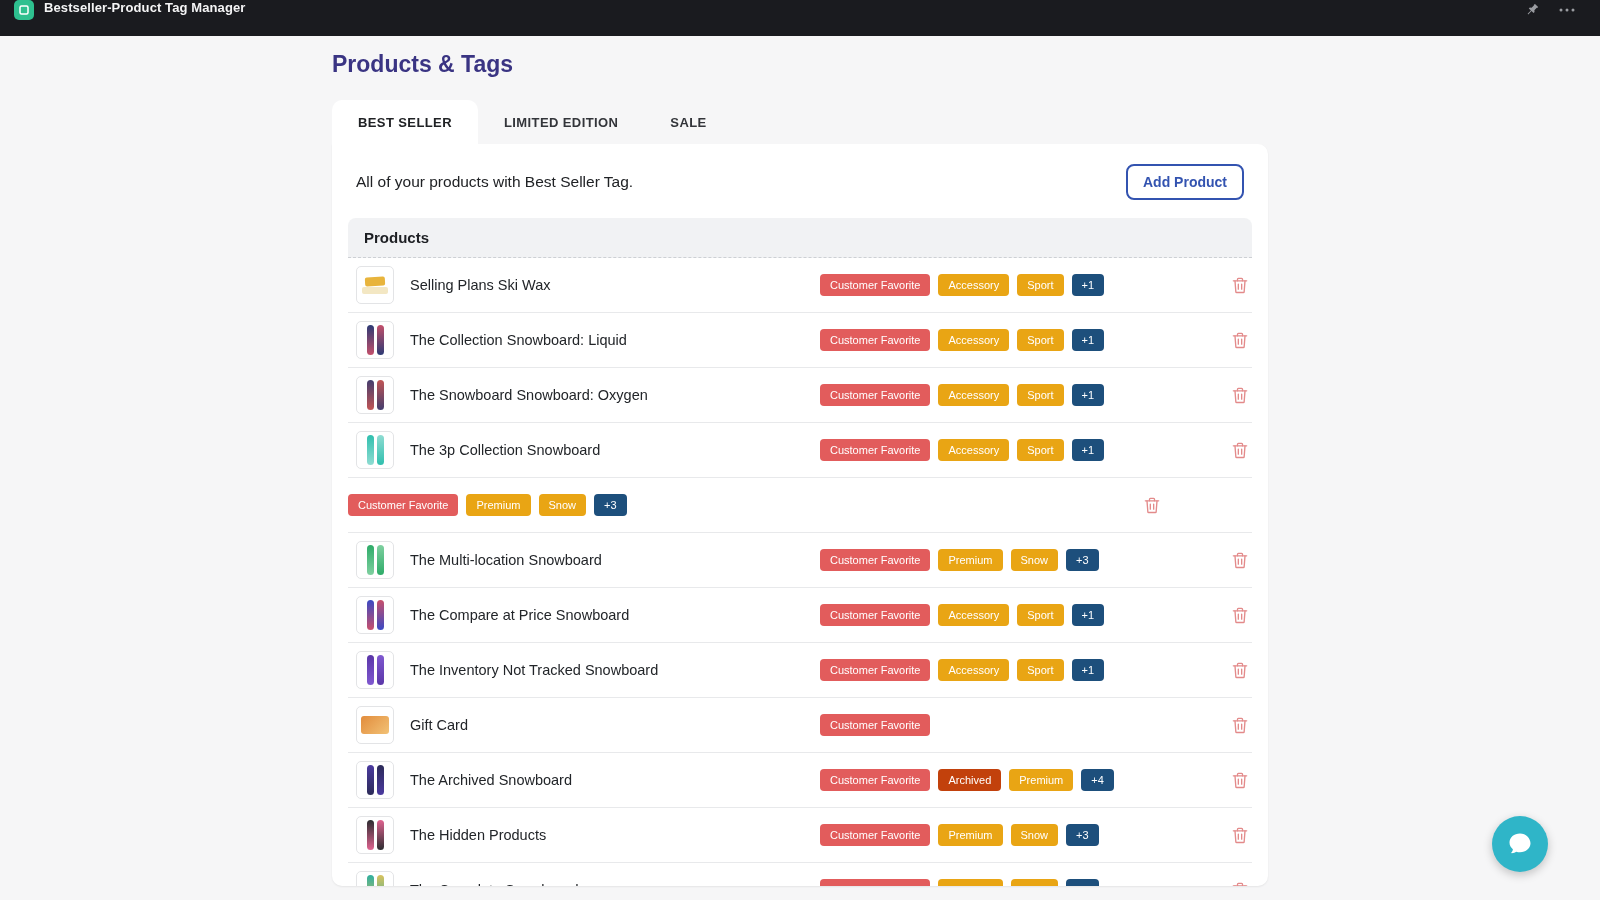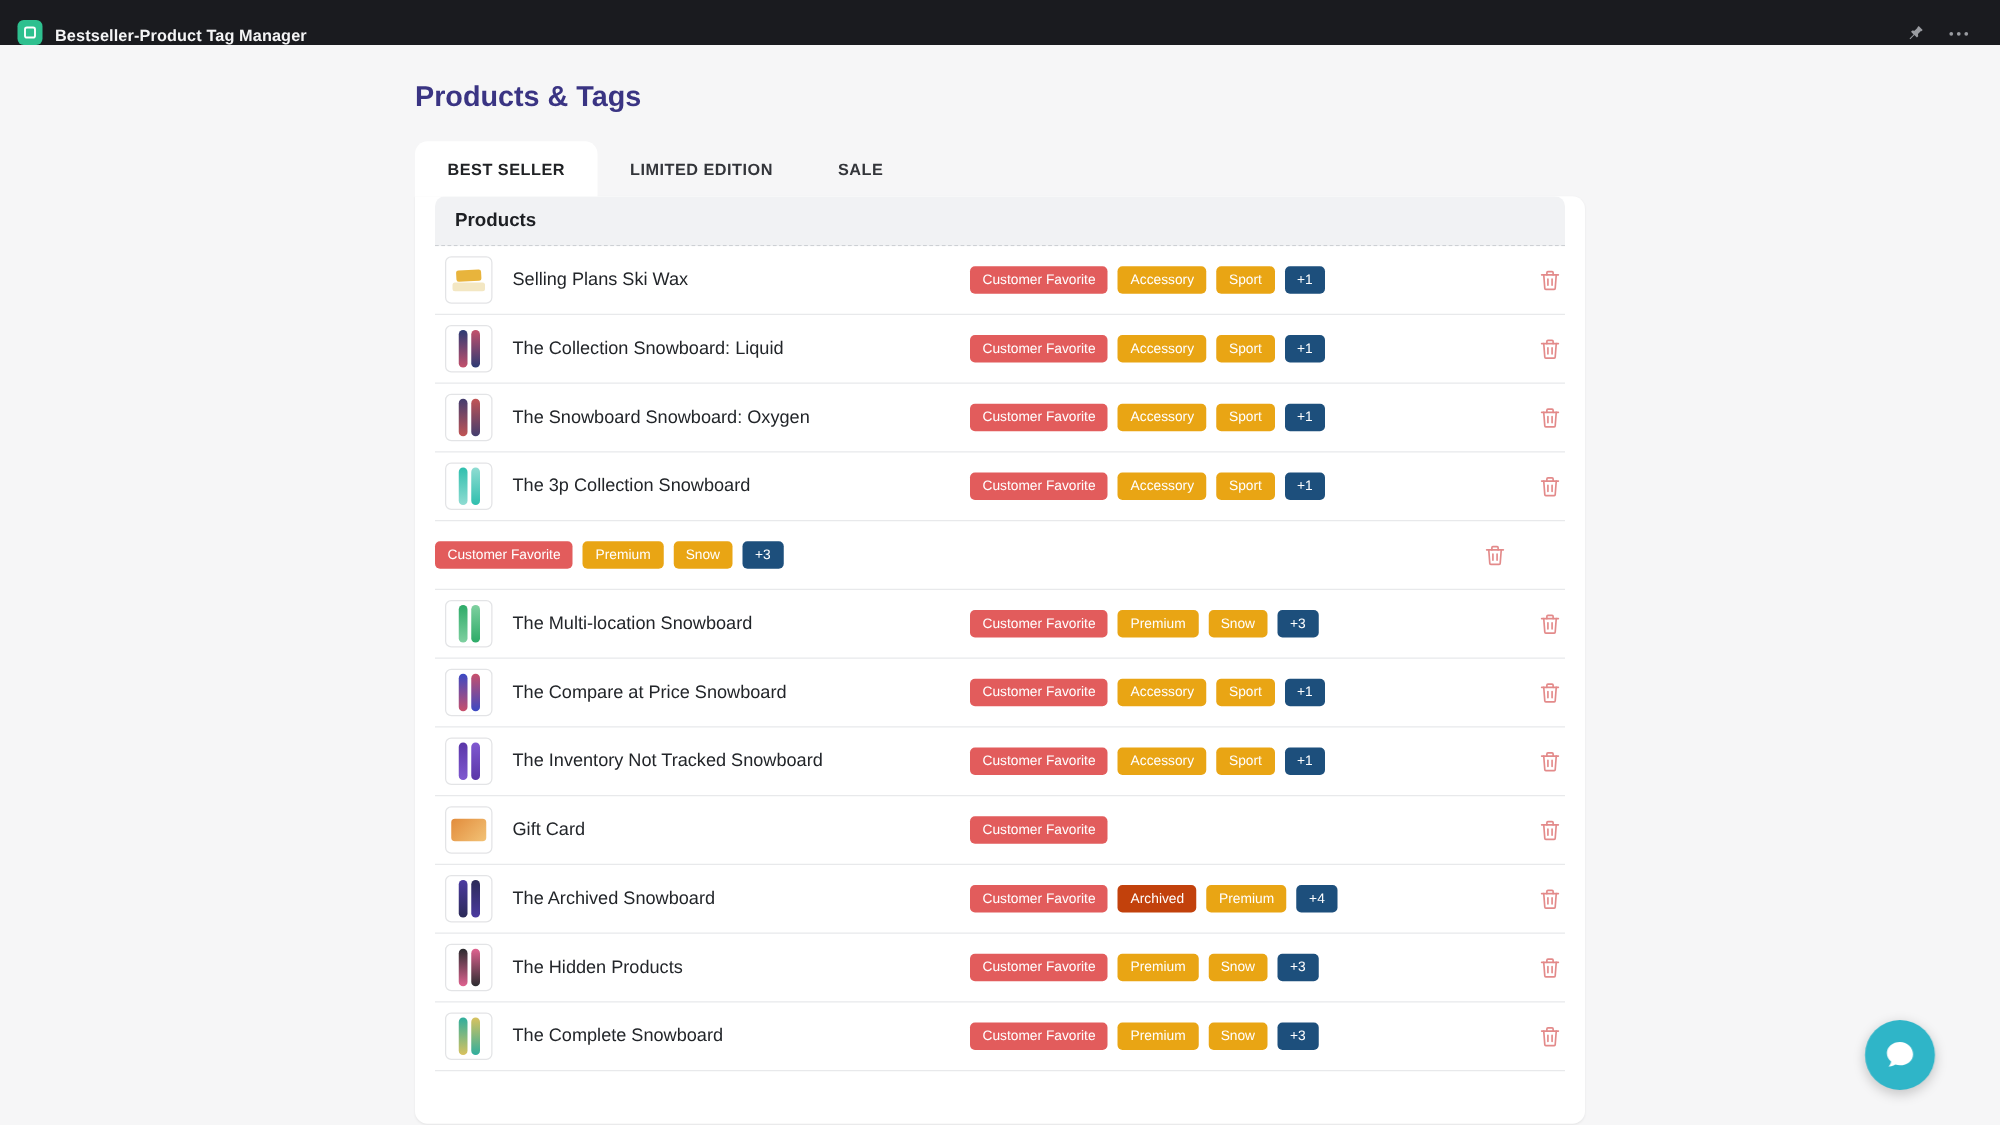--- a/index.html
+++ b/index.html
@@ -5,33 +5,33 @@
   * { margin:0; padding:0; box-sizing:border-box; }
   html, body {
     width:1600px; height:900px; overflow:hidden;
     background:#f6f6f7;
     font-family:"Liberation Sans", sans-serif;
   }
   button { font-family:inherit; background:none; border:none; cursor:pointer; }
 
   
   .topbar {
-    height:36px; background:var(--topbar-bg); display:flex; align-items:flex-end;
+    height:36px; background:var(--topbar-bg); display:flex; align-items:flex-start;
     padding:0 22px 0 14px;
   }
   .app-icon {
     width:20px; height:20px; border-radius:5px; background:var(--app-icon-green);
     display:flex; align-items:center; justify-content:center; margin-right:10px; flex:0 0 auto;
   }
   .topbar-title { color:#f4f4f5; font-size:13px; font-weight:700; letter-spacing:0.1px; }
   .topbar-right { margin-left:auto; display:flex; align-items:center; gap:14px; }
   .icon-btn { display:flex; align-items:center; justify-content:center; padding:2px; }
 
   
-  .content { width:936px; margin:0 auto; padding-top:18px; }
+  .content { width:936px; margin:0 auto; padding-top:5px; }
   .page-title {
     font-size:23px; font-weight:700; color:var(--title-accent);
     margin:10px 0 22px 0;
   }
 
   
   .tabs { display:flex; }
   .tab {
     padding:15px 26px 14px; font-size:13px; font-weight:700; letter-spacing:0.4px;
     color:#33353a; text-transform:uppercase;text-align:center;
@@ -56,21 +56,21 @@
 
   
   .table { margin:0 16px; }
   .thead, .trow { display:grid; grid-template-columns:428px 1fr 44px; align-items:center; }
   .thead {
     height:40px; background:#f1f2f4; border-radius:8px 8px 0 0;
     border-bottom:1px dashed #cdd0d4;
     font-weight:700; font-size:15px; color:#1d1f23;
   }
   .th-products { padding-left:16px; }
-  .trow { height:55px; border-bottom:1px solid #e8e9eb; }
+  .trow { height:55px; border-bottom:1px solid #e8e9eb;gap:44px; }
 
   .cell-prod { display:flex; align-items:center; gap:16px; padding-left:8px; }
   .thumb {
     width:38px; height:38px; border:1px solid #e3e4e6; border-radius:5px; background:#fff;
     display:flex; align-items:center; justify-content:center; gap:3px; flex:0 0 auto;
   }
   .board { display:inline-block; width:7px; height:30px; border-radius:4px; }
   .wax-wrap { display:flex; flex-direction:column; align-items:center; gap:1px; }
   .wax-top { display:block; width:20px; height:9px; border-radius:2px; transform:rotate(-3deg); }
   .wax-base { display:block; width:26px; height:7px; border-radius:2px; }
@@ -122,20 +122,24 @@
 <div class="content">
   <h1 class="page-title">Products &amp; Tags</h1>
 
   <div class="tabs">
       <button class="tab active">BEST SELLER</button>
       <button class="tab">LIMITED EDITION</button>
       <button class="tab">SALE</button>
     </div>
 
   <div class="card">
+    <div class="card-header">
+      <p class="desc">All of your products with Best Seller Tag.</p>
+      <button class="add-btn">Add Product</button>
+    </div>
 
     <div class="table">
       <div class="thead">
         <div class="th-products">Products</div>
         <div></div>
       </div>
       <div>
           <div class="trow">
             <div class="cell-prod">
               <div class="thumb">

